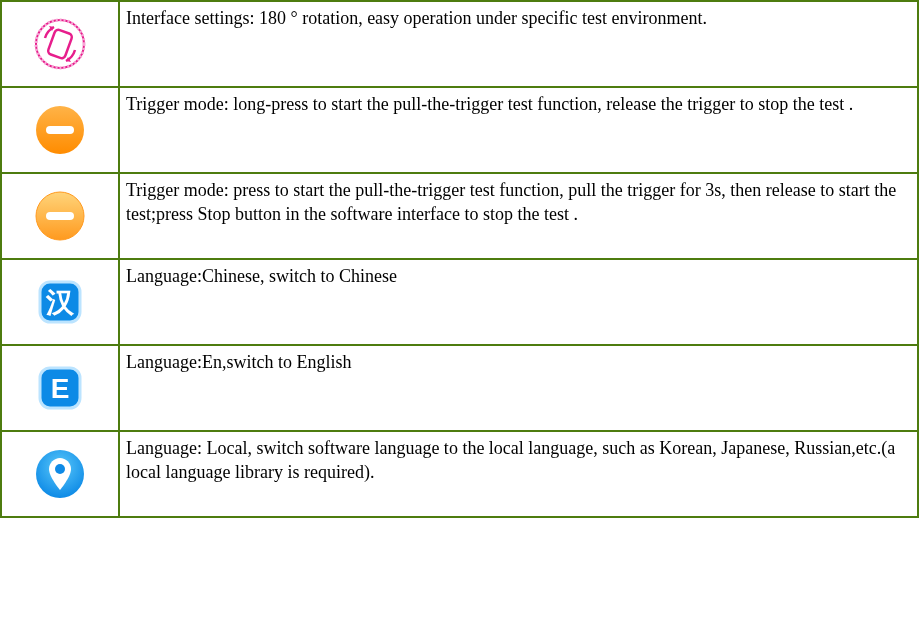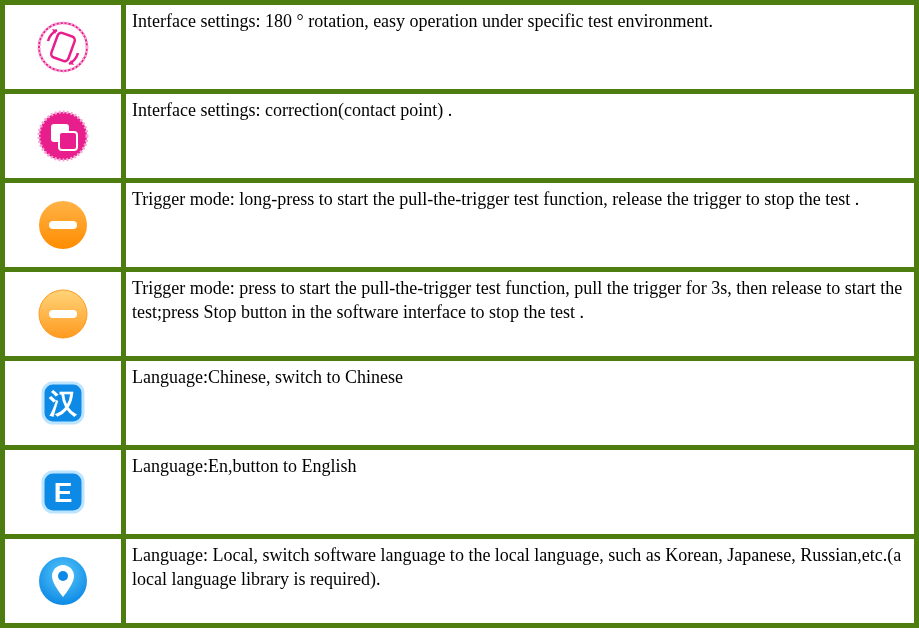--- a/index.html
+++ b/index.html
@@ -10,21 +10,21 @@
       color: #000;
       background: #fff;
       width: 919px;
     }
     table {
       border-collapse: collapse;
       width: 919px;
       table-layout: fixed;
     }
     td {
-      border: 5px solid #4d7c0f;
+      border: 2px solid #4d7c0f;
       vertical-align: top;
       padding: 4px 6px 0 6px;
       height: 68px;
     }
     td.icon-cell {
       width: 100px;
       text-align: center;
       vertical-align: middle;
       padding: 8px;
     }
@@ -66,31 +66,20 @@
     <path d="M 41 32 A 18 18 0 0 1 32 43" fill="none" stroke="#e71e8c" stroke-width="2.5"></path>
     <polygon points="20,9 15,8 18,13" fill="#e71e8c"></polygon>
     <polygon points="32,43 37,44 34,39" fill="#e71e8c"></polygon>
   </svg>
 </span></td>
         <td class="desc-cell">Interface settings: 180 ° rotation, easy operation under specific test environment.</td>
       </tr>
       <tr>
         <td class="icon-cell"><span>
   <svg width="52" height="52" viewBox="0 0 52 52">
-    <circle cx="26" cy="26" r="24" fill="#e71e8c"></circle>
-    <circle cx="26" cy="26" r="24" fill="none" stroke="#f7a7d6" stroke-width="3" stroke-dasharray="2,2"></circle>
-    <rect x="14" y="14" width="18" height="18" rx="3" fill="#fff"></rect>
-    <rect x="22" y="22" width="18" height="18" rx="3" fill="#e71e8c" stroke="#fff" stroke-width="2"></rect>
-  </svg>
-</span></td>
-        <td class="desc-cell">Interface settings: correction(contact point) .</td>
-      </tr>
-      <tr>
-        <td class="icon-cell"><span>
-  <svg width="52" height="52" viewBox="0 0 52 52">
     <defs>
       <linearGradient id="gOr1" x1="0" y1="0" x2="0" y2="1">
         <stop offset="0%" stop-color="#ffb347"></stop>
         <stop offset="100%" stop-color="#ff8c00"></stop>
       </linearGradient>
     </defs>
     <circle cx="26" cy="26" r="24" fill="url(#gOr1)"></circle>
     <rect x="12" y="22" width="28" height="8" rx="4" fill="#fff"></rect>
   </svg>
 </span></td>
@@ -122,21 +111,21 @@
         <td class="desc-cell">Language:Chinese, switch to Chinese</td>
       </tr>
       <tr>
         <td class="icon-cell"><span>
   <svg width="52" height="52" viewBox="0 0 52 52">
     <rect x="6" y="6" width="40" height="40" rx="10" fill="#0d8ae6"></rect>
     <rect x="6" y="6" width="40" height="40" rx="10" fill="none" stroke="#bce4ff" stroke-width="3"></rect>
     <text x="26" y="36" font-size="28" font-weight="bold" font-family="sans-serif" fill="#fff" text-anchor="middle">E</text>
   </svg>
 </span></td>
-        <td class="desc-cell">Language:En,button to English</td>
+        <td class="desc-cell">Language:En,switch to English</td>
       </tr>
       <tr>
         <td class="icon-cell"><span>
   <svg width="52" height="52" viewBox="0 0 52 52">
     <defs>
       <radialGradient id="gBlue" cx="50%" cy="35%" r="65%">
         <stop offset="0%" stop-color="#5ac8fa"></stop>
         <stop offset="100%" stop-color="#0d8ae6"></stop>
       </radialGradient>
     </defs>

